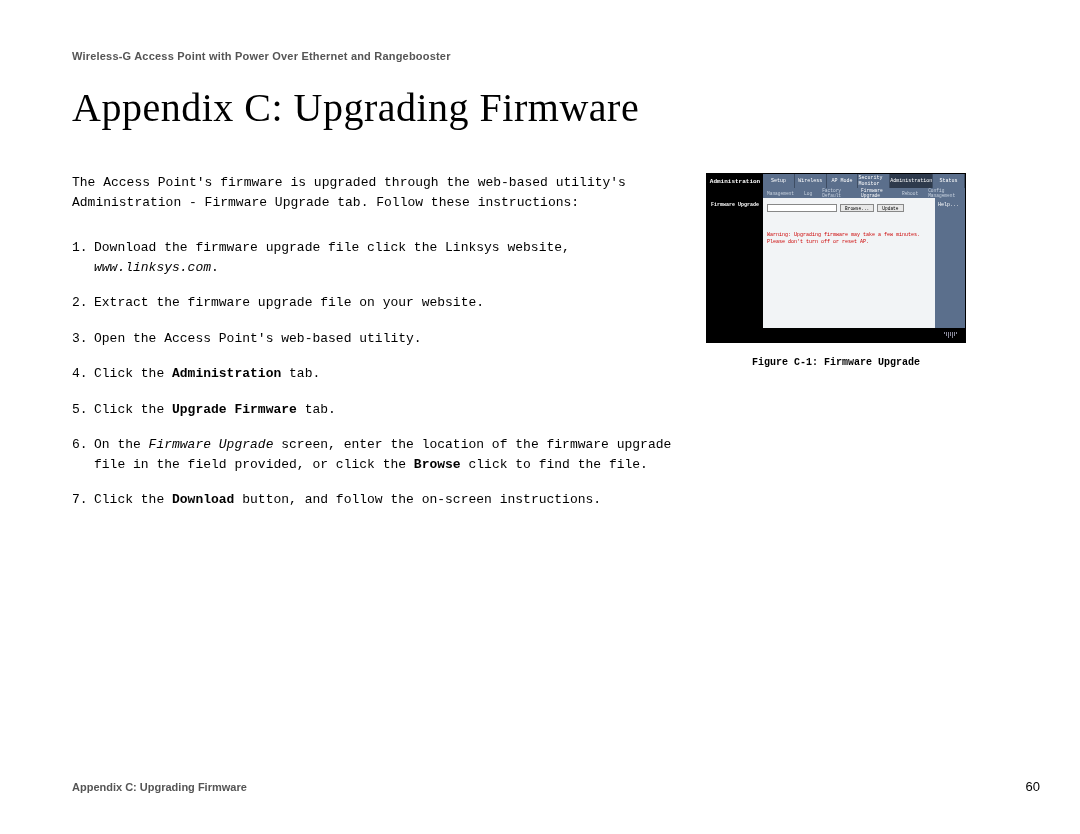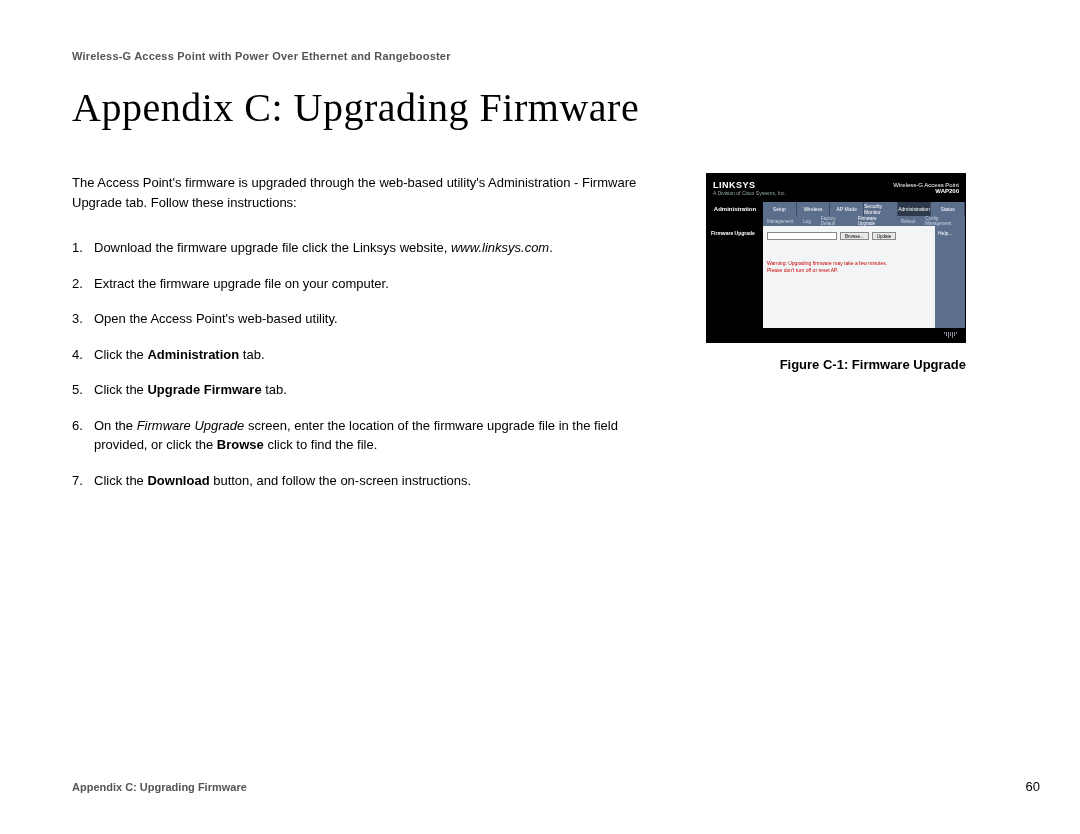--- a/index.html
+++ b/index.html
@@ -1,20 +1,20 @@
 <!DOCTYPE html>
 <html><head>
 <meta charset="utf-8">
 <style>
   * { box-sizing: border-box; margin: 0; padding: 0; }
   html, body { width: 1080px; height: 834px; background: #ffffff; font-family: Arial, Helvetica, sans-serif; color: #000; }
   .page { position: relative; width: 1080px; height: 834px; padding: 50px 40px 32px 72px; }
   .header-line { font-size: 11px; font-weight: bold; color: #555; letter-spacing: 0.2px; }
   .title { font-family: "Times New Roman", Times, serif; font-size: 40px; font-weight: 400; margin-top: 22px; letter-spacing: 0.5px; }
-  .content-row { display: flex; margin-top: 42px; }
+  .content-row { display: flex; margin-top: 42px; font-family: Liberation Mono, monospace; }
   .left-col { width: 600px; }
   .intro { font-size: 13px; line-height: 1.5; }
   .steps { margin-top: 26px; list-style: none; counter-reset: step; }
   .steps li { counter-increment: step; font-size: 13px; line-height: 1.5; margin-bottom: 16px; position: relative; padding-left: 22px; }
   .steps li::before { content: counter(step) "."; position: absolute; left: 0; top: 0; }
   .bold { font-weight: bold; }
   .italic { font-style: italic; }
   .right-col { margin-left: 34px; width: 260px; }
   .figure { width: 260px; }
   .shot { width: 260px; height: 170px; border: 1px solid #000; background: #fff; display: flex; flex-direction: column; }
@@ -38,69 +38,59 @@
   .shot-main { flex: 1; padding: 6px 4px; }
   .file-row { display: flex; align-items: center; gap: 3px; margin-bottom: 20px; }
   .file-input { width: 70px; height: 8px; background: #fff; border: 1px solid #888; }
   .mbtn { height: 8px; padding: 0 4px; background: #e8e8e8; border: 1px solid #888; font-size: 4.5px; display: flex; align-items: center; }
   .warn { color: #c00; font-size: 5px; line-height: 1.3; }
   .shot-help { width: 30px; background: #5b6f8c; color: #fff; font-size: 5px; padding: 4px 3px; }
   .shot-bottom { height: 14px; background: #000; display:flex; justify-content:flex-end; align-items:center; padding-right:6px;}
   .cisco { width:18px; height:8px; display:flex; flex-direction:column; align-items:center; justify-content:center;}
   .cisco-bars { display:flex; gap:1px; }
   .cisco-bars span{ width:1px; background:#889; }
-  .caption { font-size: 13px; font-weight: bold; text-align: right; margin-top: 14px; }
+  .caption { font-size: 10px; font-weight: bold; text-align: center; margin-top: 14px; }
   .footer { position: absolute; left: 72px; right: 40px; bottom: 40px; display: flex; justify-content: space-between; align-items: baseline; }
   .footer-left { font-size: 11px; font-weight: bold; color: #555; }
   .footer-right { font-size: 13px; color: #000; }
 </style>
 </head>
 <body>
 
 <div class="page">
   <div class="header-line">Wireless-G Access Point with Power Over Ethernet and Rangebooster</div>
   <h1 class="title">Appendix C: Upgrading Firmware</h1>
 
   <div class="content-row">
     <div class="left-col">
       <p class="intro">The Access Point's firmware is upgraded through the web-based utility's Administration - Firmware Upgrade tab. Follow these instructions:</p>
       <ol class="steps">
         <li>
           <span>Download the firmware upgrade file click the Linksys website, </span><span class="italic">www.linksys.com</span><span>.</span>
         </li>
-        <li>Extract the firmware upgrade file on your computer.</li>
+        <li>Extract the firmware upgrade file on your website.</li>
         <li>Open the Access Point's web-based utility.</li>
         <li>
           <span>Click the </span><span class="bold">Administration</span><span> tab.</span>
         </li>
         <li>
           <span>Click the </span><span class="bold">Upgrade Firmware</span><span> tab.</span>
         </li>
         <li>
           <span>On the </span><span class="italic">Firmware Upgrade</span><span> screen, enter the location of the firmware upgrade file in the field provided, or click the </span><span class="bold">Browse</span><span> click to find the file.</span>
         </li>
         <li>
           <span>Click the </span><span class="bold">Download</span><span> button, and follow the on-screen instructions.</span>
         </li>
       </ol>
     </div>
 
     <div class="right-col">
       <div class="figure">
         <div class="shot">
-          <div class="shot-top">
-            <div>
-              <div class="logo">LINKSYS</div>
-              <div class="logo-sub">A Division of Cisco Systems, Inc.</div>
-            </div>
-            <div class="top-right">
-              <div>Wireless-G Access Point</div>
-              <div class="bold">WAP200</div>
-            </div>
-          </div>
           <div class="shot-tabs-wrap">
             <div class="shot-label">Administration</div>
             <div class="shot-tabs">
               <div class="tab">Setup</div>
               <div class="tab">Wireless</div>
               <div class="tab">AP Mode</div>
               <div class="tab">Security Monitor</div>
               <div class="tab active">Administration</div>
               <div class="tab">Status</div>
             </div>

